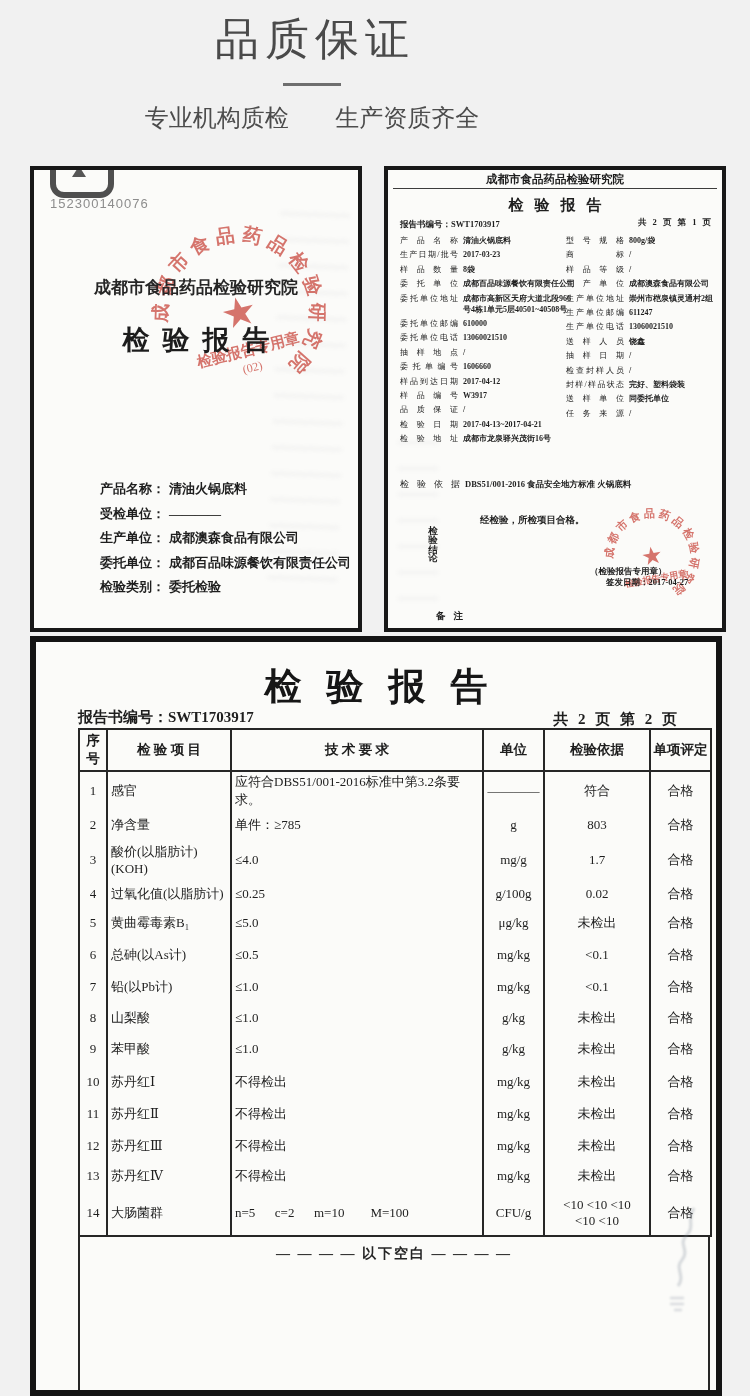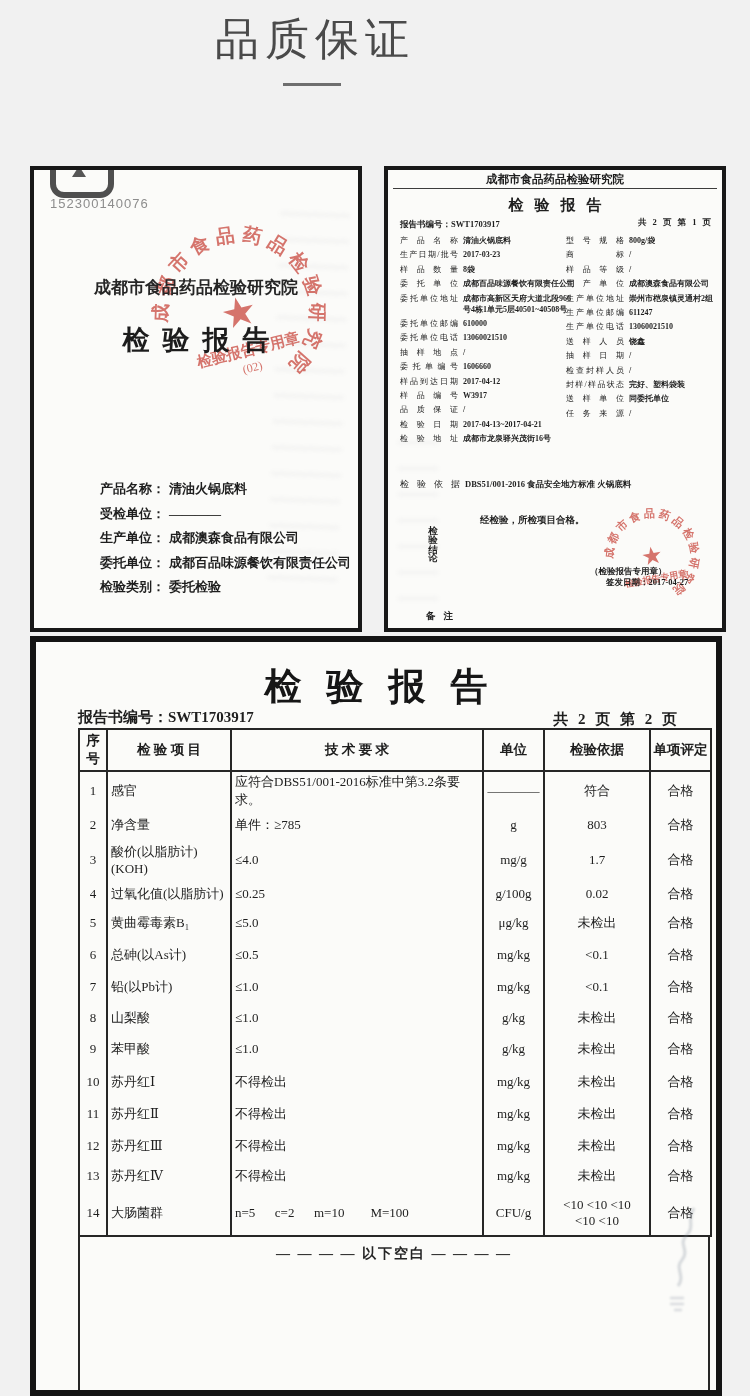--- a/index.html
+++ b/index.html
@@ -52,21 +52,21 @@
   .rc-label{display:inline-block;width:58px;min-width:58px;font-size:8px;color:#222;
             text-align:justify;text-align-last:justify;line-height:11px;}
   .rc-value{font-size:8px;font-weight:700;margin-left:5px;line-height:11px;white-space:nowrap;}
   .rc-value.wrap{white-space:normal;}
   .rc-basis{position:absolute;left:12px;top:309px;display:flex;}
   .rc-concl-label{position:absolute;left:38px;top:348px;writing-mode:vertical-rl;letter-spacing:9px;
                   font-size:9.5px;font-weight:700;}
   .rc-concl-value{position:absolute;left:92px;top:344px;font-size:9.5px;font-weight:700;}
   .rc-caption{position:absolute;left:202px;top:396px;font-size:8.5px;font-weight:700;}
   .rc-issue{position:absolute;left:218px;top:407px;font-size:8.5px;font-weight:700;}
-  .rc-remark{position:absolute;left:38px;top:440px;font-size:9.5px;font-weight:700;letter-spacing:8px;}
+  .rc-remark{position:absolute;left:48px;top:440px;font-size:9.5px;font-weight:700;letter-spacing:8px;}
   
   .report{position:absolute;left:30px;top:636px;width:692px;height:760px;background:#fbfbf9;
           border:6px solid #141414;box-sizing:border-box;overflow:hidden;}
   .rp-title{position:absolute;left:0;top:20px;width:100%;text-align:center;font-size:37px;font-weight:700;
             letter-spacing:25px;text-indent:25px;color:#161616;}
   .rp-repno{position:absolute;left:42px;top:66px;font-size:15px;font-weight:700;}
   .rp-pageinfo{position:absolute;right:36px;top:68px;font-size:15px;font-weight:600;letter-spacing:3px;}
   table.rp{position:absolute;left:42px;top:86px;width:632px;border-collapse:collapse;table-layout:fixed;}
   table.rp th{border:2px solid #262626;font-size:13.5px;font-weight:700;padding:2px;}
   table.rp td{border-left:2px solid #262626;border-right:2px solid #262626;border-top:none;border-bottom:none;
@@ -83,20 +83,24 @@
   .smudge{position:absolute;right:14px;top:560px;width:46px;height:130px;opacity:.30;filter:blur(1px);}
 </style>
 </head>
 <body>
 
 <div class="page">
 
   <div class="hdr">
     <div class="hdr-title">品质保证</div>
     <div class="hdr-line"></div>
+    <div class="hdr-sub">
+      <span>专业机构质检</span>
+      <span>生产资质齐全</span>
+    </div>
   </div>
 
   <div class="cert cert-l">
     <div class="ghost" style="left:240px;top:30px;width:70px;height:380px;transform:rotate(2deg);"></div>
     <div class="cma">
       <div class="cma-arch"></div>
       <div class="cma-mark"></div>
     </div>
     <div class="lc-num">152300140076</div>
 

